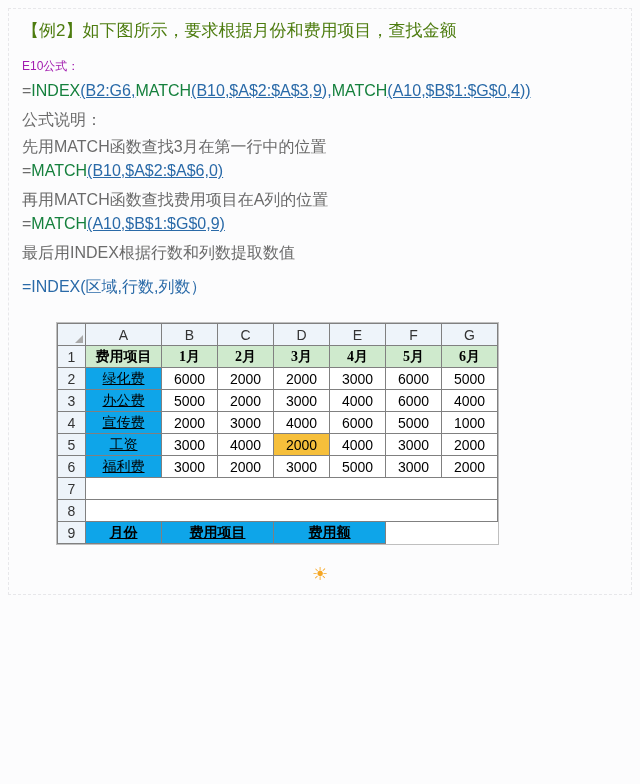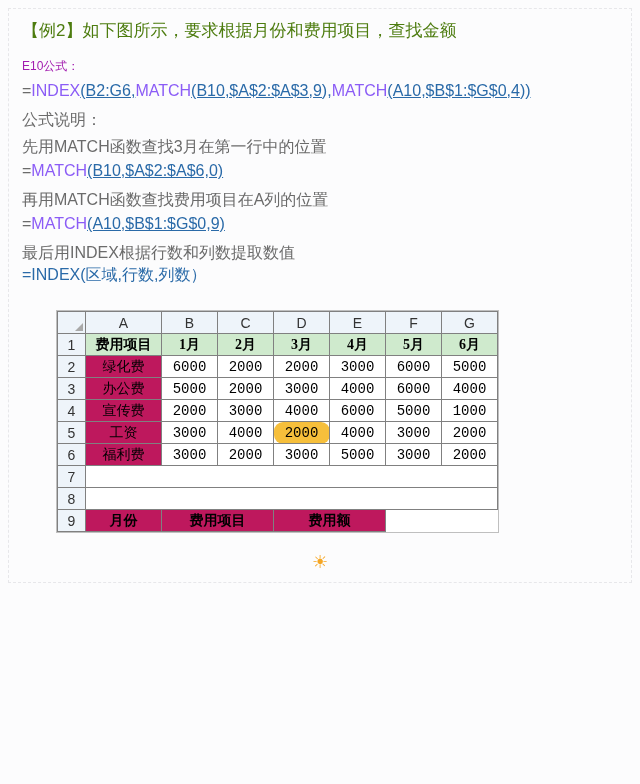--- a/index.html
+++ b/index.html
@@ -31,32 +31,32 @@
     margin-top: 10px;
     margin-bottom: 4px;
   }
   .formula {
     font-size: 16px;
     line-height: 1.45;
     margin-bottom: 6px;
     word-break: break-all;
   }
   .eq  { color: #6b6b6b; }
-  .fn  { color: #8b5cf6; }
+  .fn  { color: #15803d; }
   .arg { color: #2a6aa8; text-decoration: underline; }
   .desc {
     color: #6b6b6b;
     font-size: 16px;
     line-height: 1.5;
     margin-top: 3px;
   }
   .blue-line {
     color: #2a6aa8;
     font-size: 16px;
-    margin-top: 0;
+    margin-top: 12px;
   }
 
   .sheet-wrap { margin: 24px 0 10px 34px; }
   .sheet-outer {
     border: 1px solid #bfbfbf;
     display: inline-block;
     background: #fff;
   }
   table.sheet {
     border-collapse: collapse;
@@ -90,30 +90,29 @@
     border-bottom: 8px solid #a9a9a9;
   }
   th.rowh { width: 28px; font-family: Arial, sans-serif; }
   .col-a { width: 76px; }
   .col-d { width: 56px; }
   .hdr-row td {
     background: #cfeacd;
     font-weight: bold;
   }
   .hdr-row td:first-child { background: #cfeacd; }
-  .lbl-green { background: #be185d; }
+  .lbl-green { background: #0ea5e9; text-decoration: underline; }
   .bold { font-weight: bold; }
   .hl-yellow { background: #f6bf3b; }
   .rowh-sel {
     background: #f0b93d !important;
     font-weight: bold;
   }
   td.numcell {
-    font-family: Liberation Mono, monospace;
-    border-radius: 9px;
+    font-family: Liberation Sans, sans-serif;
   }
   td.arrow {
     font-family: Arial;
   }
   .arrowmark {
     display: inline-block;
     color: #d13a2e;
     font-weight: bold;
     font-size: 14px;
     letter-spacing: -1px;

